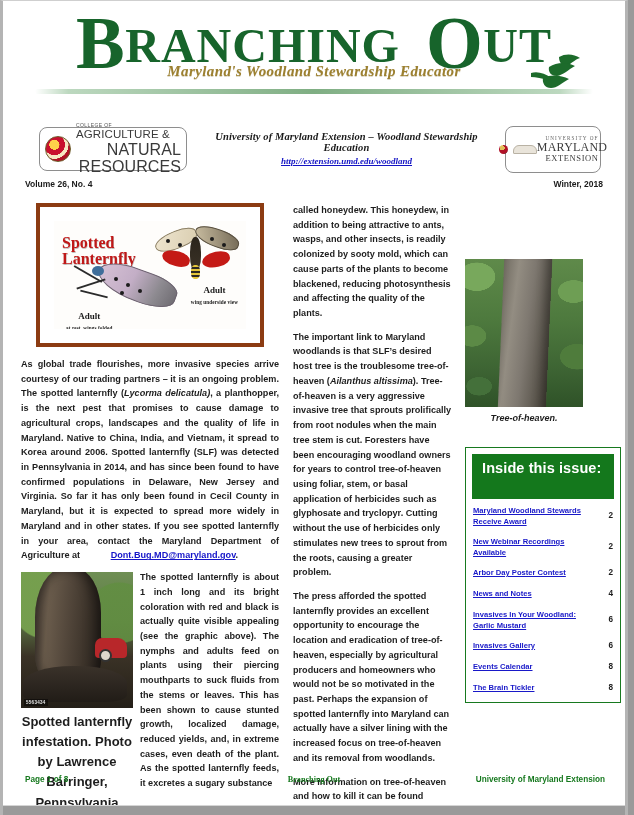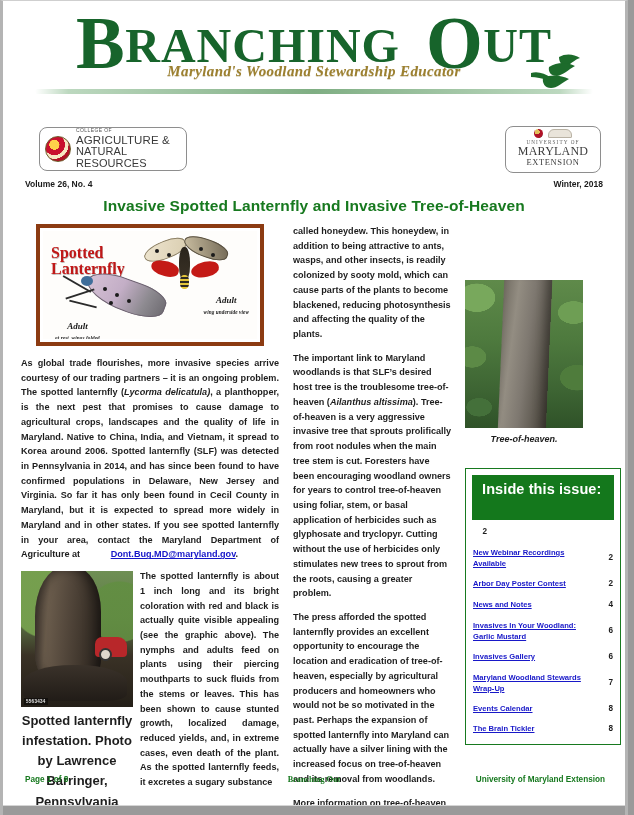--- a/index.html
+++ b/index.html
@@ -78,32 +78,32 @@
   }
   .logo-box {
     position: absolute;
     border: 1px solid #8e8e8e;
     border-radius: 8px;
     background: #fff;
     display: flex;
     align-items: center;
   }
   .logo-left { left: 22px; top: 0; width: 148px; height: 44px; padding: 0 5px; }
-  .logo-right { right: 10px; top: -1px; width: 96px; height: 47px; flex-direction: column; }
+  .logo-right { right: 10px; top: -1px; width: 96px; height: 47px; flex-direction: row; justify-content: center; }
   .seal {
     width: 26px; height: 26px; flex: 0 0 26px;
     border-radius: 50%;
     background: radial-gradient(circle at 35% 32%, #ffd24a 0 22%, #c8102e 23% 46%, #f6e7c3 47% 62%, #b01227 63% 82%, #7a0d1c 83% 100%);
     border: 1px solid #6e5a2a;
     margin-right: 5px;
   }
   .logo-left-text { font-family: Liberation Sans, sans-serif; color: #3a3a3a; line-height: 1.08; }
   .ll-1 { font-size: 5px; letter-spacing: 0.4px; color: #555; }
   .ll-2 { font-size: 11.5px; letter-spacing: 0.1px; }
-  .ll-3 { font-size: 11px; letter-spacing: 0.1px; }
+  .ll-3 { font-size: 16px; letter-spacing: 0.1px; text-align: right; }
   .logo-right-top { display: flex; align-items: center; justify-content: center; gap: 5px; height: 13px; }
   .mini-seal {
     width: 9px; height: 9px; border-radius: 50%;
     background: radial-gradient(circle at 35% 32%, #e2c05a 0 30%, #b01227 31% 70%, #7a0d1c 71% 100%);
   }
   .mini-arch {
     width: 24px; height: 9px;
     background: #e9e4da;
     border: 1px solid #b9b2a4;
     border-radius: 6px 6px 1px 1px;
@@ -169,42 +169,42 @@
     line-height: 1.62;
     color: #1d1d1d;
     font-weight: bold;
     text-align: justify;
   }
   .slf-figure {
     width: 228px;
     margin: 0 auto 10px auto;
     border: 4px solid #8c3b12;
     background: #fff;
-    padding: 3px;
+    padding: 14px;
   }
   .slf-img {
     position: relative;
     height: 108px;
     background: #fefdfb;
     overflow: hidden;
   }
   .slf-label {
     position: absolute; left: 8px; top: 14px;
     color: #c01818;
     font-family: "Liberation Serif", serif;
     font-weight: bold;
     font-size: 16px;
     line-height: 1.02;
     text-shadow: 0.5px 0.5px 0 rgba(0,0,0,0.25);
   }
   .moth-wing {
     position: absolute;
     border-radius: 52% 48% 45% 55%;
   }
-  .cap-a { position:absolute; font-family:"Liberation Serif", serif; font-weight:bold; color:#1a1a1a;font-style:italic; }
+  .cap-a { position:absolute; font-family:"Liberation Serif", serif; font-weight:bold; color:#1a1a1a; }
   .cap-a .big { font-size: 9px; display:block; }
   .cap-a .small { font-size: 5.2px; display:block; letter-spacing:0.1px; }
 
   .tree-figure {
     float: left;
     width: 112px;
     margin: 2px 7px 2px 0;
   }
   .tree-img {
     width: 112px; height: 136px;
@@ -409,40 +409,43 @@
   <div class="logobar">
     <div class="logo-box logo-left">
       <div class="seal"></div>
       <div class="logo-left-text">
         <div class="ll-1">COLLEGE OF</div>
         <div class="ll-2">AGRICULTURE &amp;</div>
         <div class="ll-3">NATURAL RESOURCES</div>
       </div>
     </div>
 
+    <div class="logo-center">
+      <div class="lc-line1">University of Maryland Extension – Woodland Stewardship Education</div>
+      <div class="lc-line2">http://extension.umd.edu/woodland</div>
+    </div>
 
     <div class="logo-box logo-right">
       <div class="logo-right-top">
         <div class="mini-seal"></div>
         <div class="mini-arch"></div>
       </div>
       <div class="logo-right-text">
         <div class="lr-1">UNIVERSITY OF</div>
         <div class="lr-2">MARYLAND</div>
         <div class="lr-3">EXTENSION</div>
       </div>
     </div>
   </div>
 
   <div class="volrow">
     <div class="vol">Volume 26, No. 4</div>
     <div class="date">Winter, 2018</div>
   </div>
 
-  <div class="headline">Invasive Spotted Lanternfly and Invasive Tree-of-Heaven</div>
 
   <div class="body">
 
     <div class="col-left">
 
       <div class="slf-figure">
         <div class="slf-img">
           <div class="slf-label">
             <span>Spotted</span><br>
             <span>Lanternfly</span>
@@ -509,20 +512,21 @@
           <div class="toh-canopy"></div>
           <div class="toh-trunk"></div>
         </div>
       </div>
       <div class="toh-caption">Tree-of-heaven.</div>
 
       <div class="inside-box">
         <div class="inside-head">Inside this issue:</div>
         <div class="toc">
           <div class="toc-row">
+                <span class="toc-title">Maryland Woodland Stewards Receive Award</span>
                 <span class="toc-page">2</span>
               </div>
           <div class="toc-row">
                 <span class="toc-title">New Webinar Recordings Available</span>
                 <span class="toc-page">2</span>
               </div>
           <div class="toc-row">
                 <span class="toc-title">Arbor Day Poster Contest</span>
                 <span class="toc-page">2</span>
               </div>
@@ -530,24 +534,20 @@
                 <span class="toc-title">News and Notes</span>
                 <span class="toc-page">4</span>
               </div>
           <div class="toc-row">
                 <span class="toc-title">Invasives In Your Woodland: Garlic Mustard</span>
                 <span class="toc-page">6</span>
               </div>
           <div class="toc-row">
                 <span class="toc-title">Invasives Gallery</span>
                 <span class="toc-page">6</span>
-              </div>
-          <div class="toc-row">
-                <span class="toc-title">Maryland Woodland Stewards Wrap-Up</span>
-                <span class="toc-page">7</span>
               </div>
           <div class="toc-row">
                 <span class="toc-title">Events Calendar</span>
                 <span class="toc-page">8</span>
               </div>
           <div class="toc-row">
                 <span class="toc-title">The Brain Tickler</span>
                 <span class="toc-page">8</span>
               </div>
         </div>

